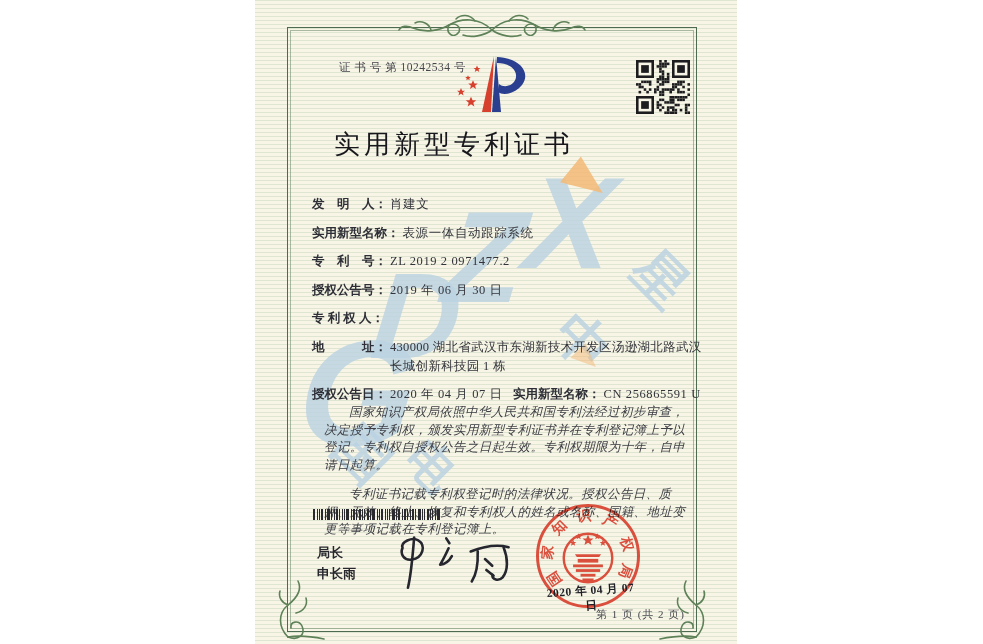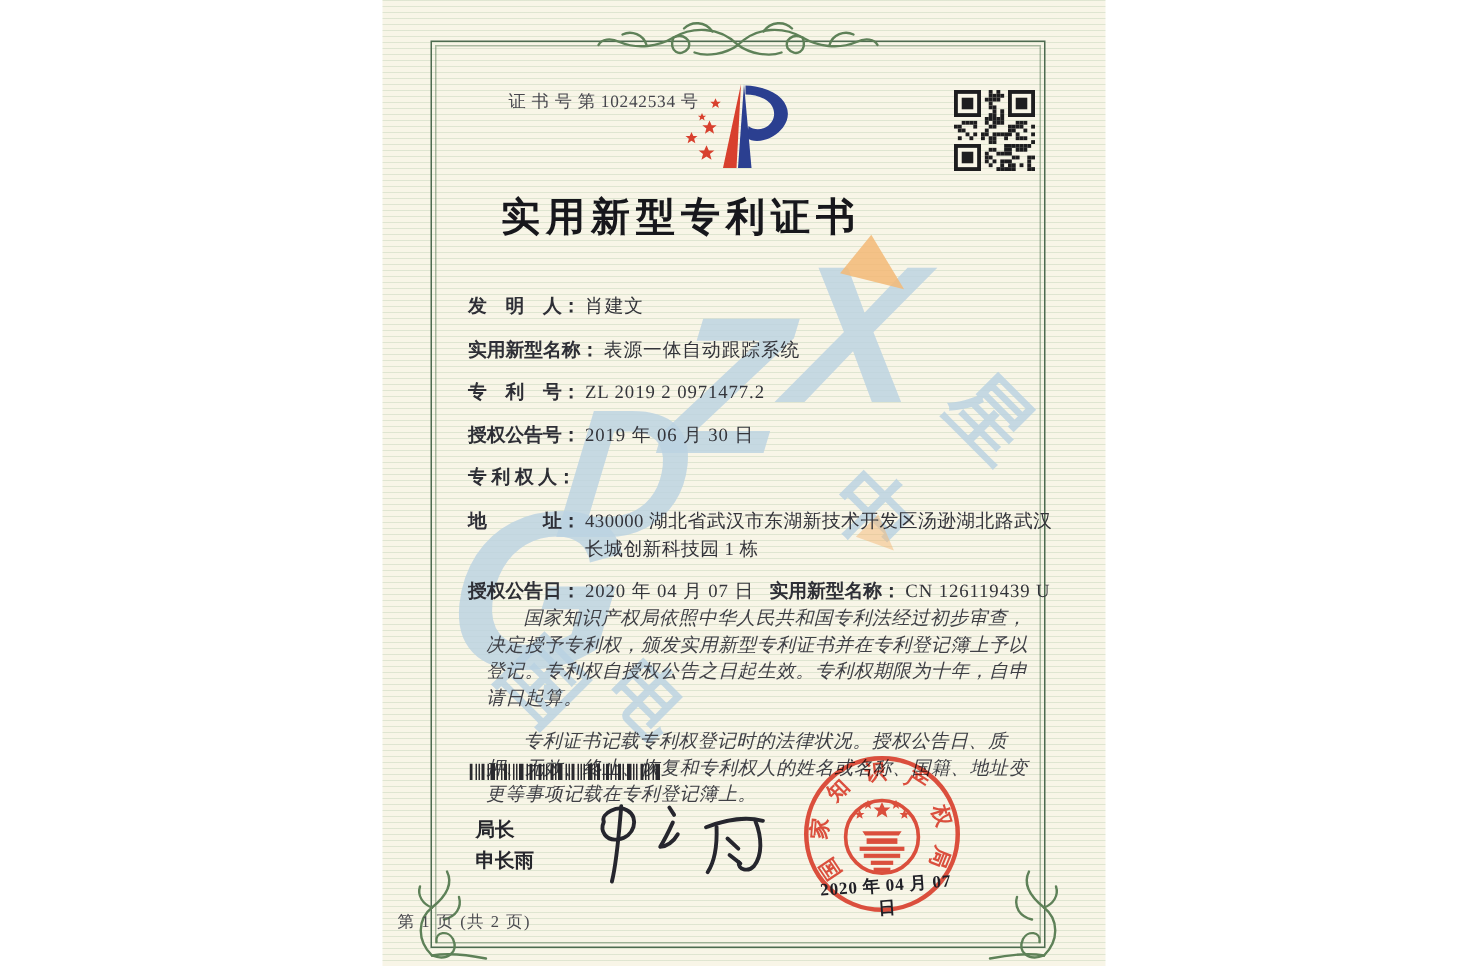--- a/index.html
+++ b/index.html
@@ -40,21 +40,21 @@
   .flourish-corner{position:absolute;}
   .flourish-corner.bl{left:-14px;bottom:-10px;}
   .flourish-corner.br{right:-14px;bottom:-10px;transform:scaleX(-1);}
   
   .content{position:absolute;inset:0;z-index:4;color:#33343a;}
   .cert-no{position:absolute;left:48px;top:60px;font-size:11.5px;letter-spacing:.5px;color:#45454c;margin-left:36px;}
   .logo{position:absolute;left:198px;top:54px;}
   .qr{position:absolute;left:381px;top:60px;}
   .title{
     position:absolute;left:32px;top:127px;width:334px;text-align:center;
-    font-size:26px;font-weight:bold;letter-spacing:4px;color:#17171c;
+    font-size:26px;font-weight:normal;letter-spacing:4px;color:#17171c;
   }
   .fields{position:absolute;left:57px;top:195px;width:392px;font-size:12.5px;}
   .frow{display:flex;margin-bottom:9.5px;line-height:19px;}
   .frow .lab{flex:none;color:#2e2f36;font-weight:600;white-space:nowrap;}
   .frow .val{margin-left:3px;letter-spacing:.6px;color:#33343a;}
   .frow .val.wrap{width:342px;letter-spacing:.3px;}
   .frow.duo .pair1{width:201px;flex:none;display:flex;}
   .frow.duo .pair2{display:flex;}
   .paras{
     position:absolute;left:57px;top:392px;width:386px;
@@ -83,21 +83,21 @@
   .seal-chars span:nth-child(3){transform:rotate(-39deg)  translateY(-40px);}
   .seal-chars span:nth-child(4){transform:rotate(0deg)    translateY(-40px);}
   .seal-chars span:nth-child(5){transform:rotate(39deg)   translateY(-40px);}
   .seal-chars span:nth-child(6){transform:rotate(79deg)   translateY(-40px);}
   .seal-chars span:nth-child(7){transform:rotate(118deg)  translateY(-40px);}
   .emblem{position:absolute;left:32px;top:30px;}
   .seal-date{
     position:absolute;left:286px;top:583px;width:100px;text-align:center;
     font-size:11.5px;font-weight:bold;color:#1f1f26;letter-spacing:.5px;transform:rotate(-4deg);
   }
-  .page-indicator{position:absolute;left:10px;top:607px;width:420px;text-align:left;font-size:11px;color:#4a4a50;letter-spacing:1px;}
+  .page-indicator{position:absolute;left:10px;top:607px;width:420px;text-align:right;font-size:11px;color:#4a4a50;letter-spacing:1px;}
   svg{display:block;}
 </style>
 </head>
 <body>
 
 <div class="paper">
   <div class="guilloche"></div>
 
   <div class="watermark">
     <span class="wm-letter" style="left:45px;top:318px;font-size:150px;">G</span>
@@ -321,21 +321,21 @@
         <span class="lab">地　　　址：</span>
         <span class="val wrap">430000  湖北省武汉市东湖新技术开发区汤逊湖北路武汉长城创新科技园 1 栋</span>
       </div>
       <div class="frow duo">
         <span class="pair1">
           <span class="lab">授权公告日：</span>
           <span class="val">2020 年 04 月 07 日</span>
         </span>
         <span class="pair2">
           <span class="lab">实用新型名称：</span>
-          <span class="val">CN 126119439 U</span>
+          <span class="val">CN 256865591 U</span>
         </span>
       </div>
     </div>
 
     <div class="paras">
       <p>国家知识产权局依照中华人民共和国专利法经过初步审查，决定授予专利权，颁发实用新型专利证书并在专利登记簿上予以登记。专利权自授权公告之日起生效。专利权期限为十年，自申请日起算。</p>
       <p>专利证书记载专利权登记时的法律状况。授权公告日、质押、无效、终止、恢复和专利权人的姓名或名称、国籍、地址变更等事项记载在专利登记簿上。</p>
     </div>
 
     <svg class="barcode" id="barcode-svg" width="130" height="11" viewBox="0 0 130 11">

